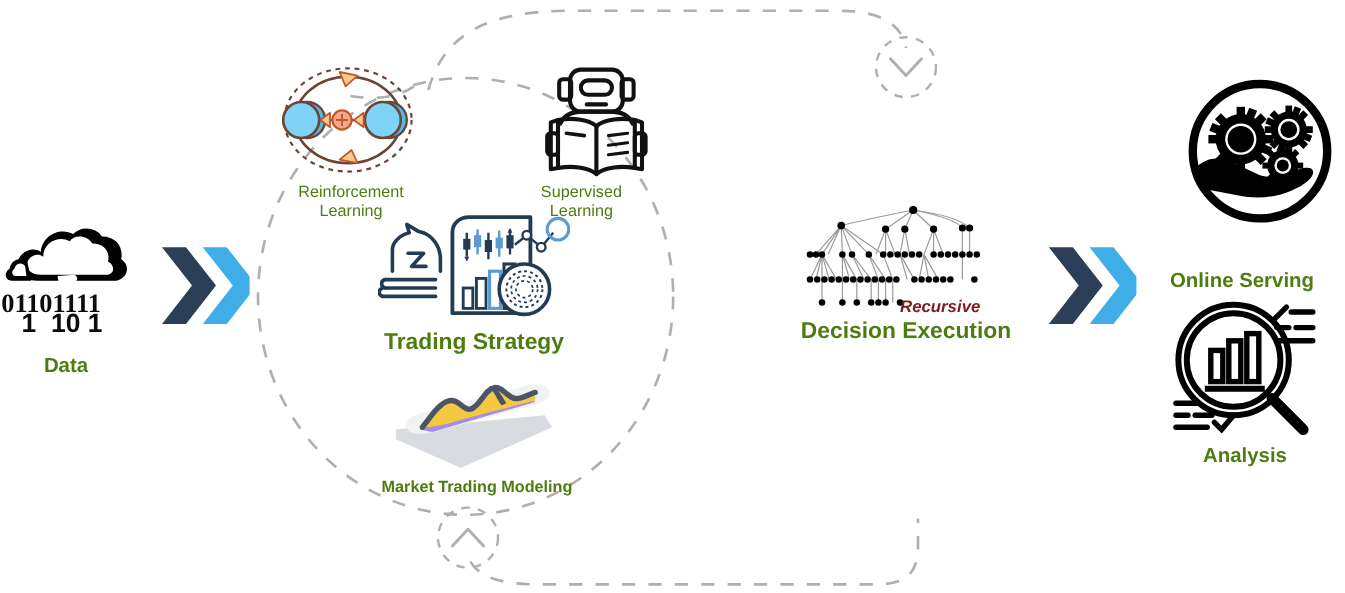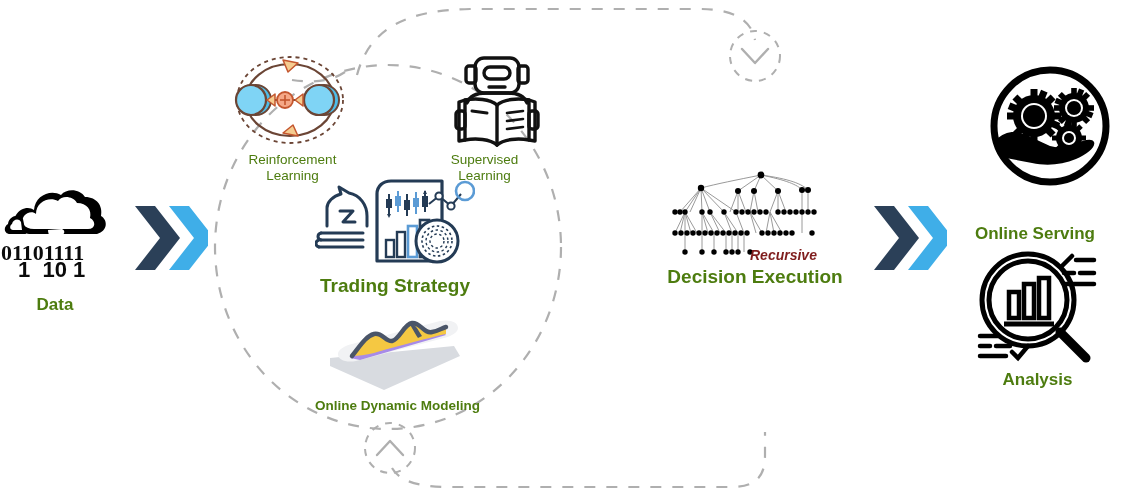--- a/index.html
+++ b/index.html
@@ -222,21 +222,21 @@
 
     <g fill="none" stroke="#4A5568" stroke-width="4.5" stroke-linejoin="round" stroke-linecap="round">
       <path d="M30 46 C38 36, 44 26, 52 24 C60 22, 64 32, 70 31
                C78 29, 82 14, 90 13 C98 12, 102 24, 110 22
                C116 21, 120 18, 124 17"></path>
     </g>
 
     <path d="M86 12 C92 11, 96 20, 100 26 L96 28 C92 22, 88 14, 86 12 Z" fill="#4A5568"></path>
   </svg>
 
-  <div class="lbl lbl-bold" id="label-mdm">Online Dynamic Modeling</div>
+  <div class="lbl lbl-bold" id="label-mdm">Market Trading Modeling</div>
 
   <svg class="abs" style="left:666px;top:168px" width="180" height="92">
     <g stroke="#9A9A9A" stroke-width="1" fill="none">
 
       <path d="M95 7 C70 12, 50 16, 35 20"></path>
       <path d="M95 7 L72 23"></path>
       <path d="M95 7 L88 23"></path>
       <path d="M95 7 L112 23"></path>
       <path d="M95 7 C120 12, 132 17, 136 22"></path>
       <path d="M95 7 C124 11, 136 16, 142 22"></path>

